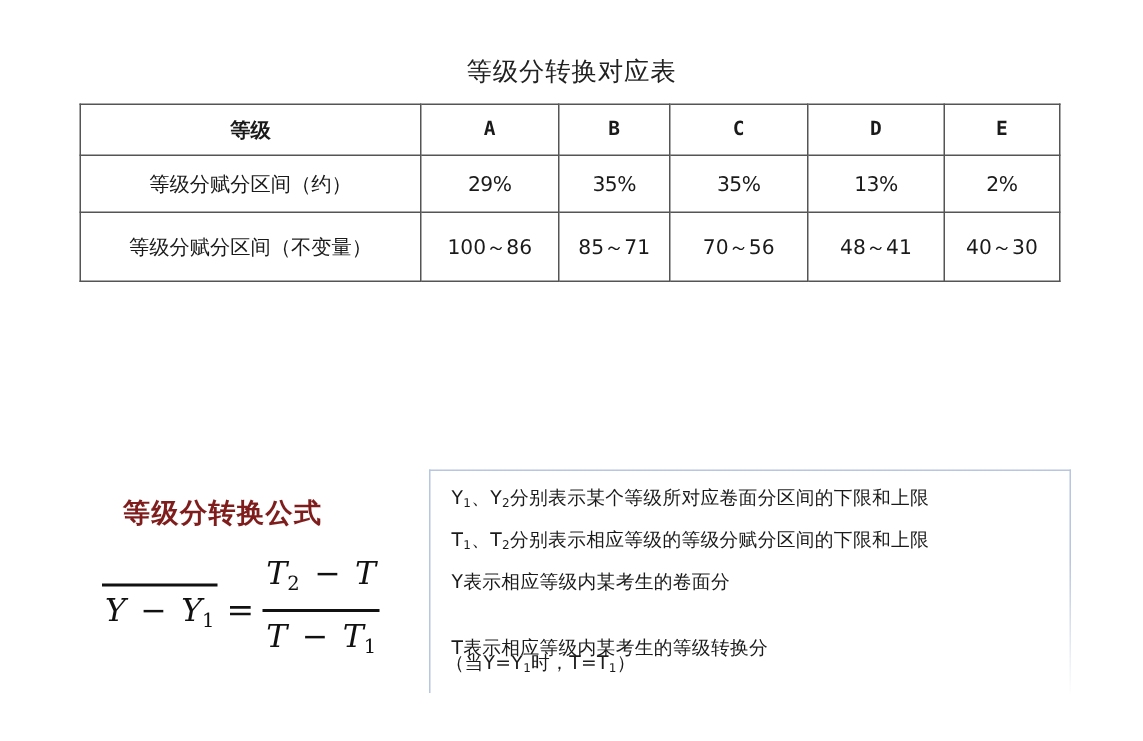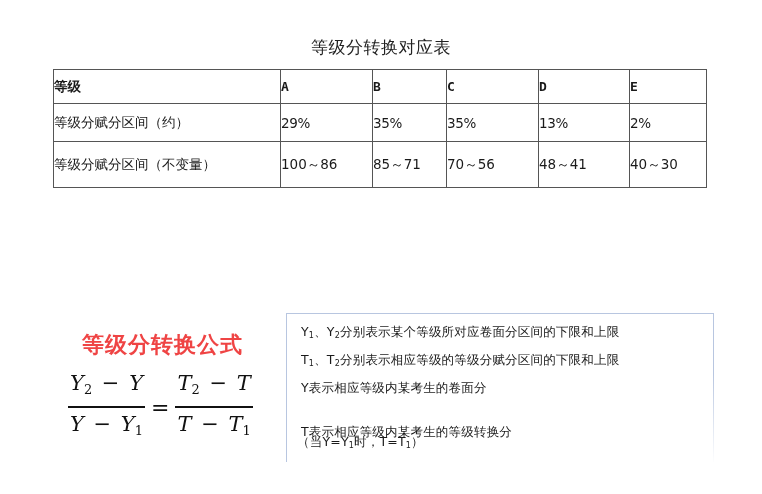--- a/index.html
+++ b/index.html
@@ -28,21 +28,21 @@
     table.grade-table {
       position: absolute;
       left: 53px;
       top: 69px;
       border-collapse: collapse;
       table-layout: fixed;
       width: 653px;
     }
     table.grade-table td, table.grade-table th {
       border: 1px solid #555;
-      text-align: left;
+      text-align: center;
       vertical-align: middle;
       font-size: 13.5px;
       font-weight: normal;
       color: #1a1a1a;
       padding: 0;
     }
     table.grade-table th {
       font-weight: bold;
       font-size: 13.5px;
     }
@@ -56,23 +56,23 @@
     tr.row-var { height: 35px; }
     td.pct {
       font-size: 12px;
       letter-spacing: -0.3px;
     }
 
     .formula-title {
       position: absolute;
       left: 82px;
       top: 330px;
-      font-size: 22px;
+      font-size: 18px;
       font-weight: bold;
-      color: #ef4444;
+      color: #7f1d1d;
       letter-spacing: 1px;
     }
     .formula {
       position: absolute;
       left: 68px;
       top: 372px;
       height: 70px;
       display: flex;
       align-items: center;
       font-family: "DejaVu Serif", "Liberation Serif", serif;
@@ -183,25 +183,20 @@
     <td>48～41</td>
     <td>40～30</td>
   </tr>
 </tbody>
   </table>
 
 <div class="formula-title">等级分转换公式</div>
 
 <div class="formula">
   <div class="frac">
-    <div class="num">
-      <span>Y</span><sub>2</sub>
-      <span class="op">−</span>
-      <span>Y</span>
-    </div>
     <div class="bar"></div>
     <div class="den">
       <span>Y</span>
       <span class="op">−</span>
       <span>Y</span><sub>1</sub>
     </div>
   </div>
   <span class="eq">=</span>
   <div class="frac">
     <div class="num">

